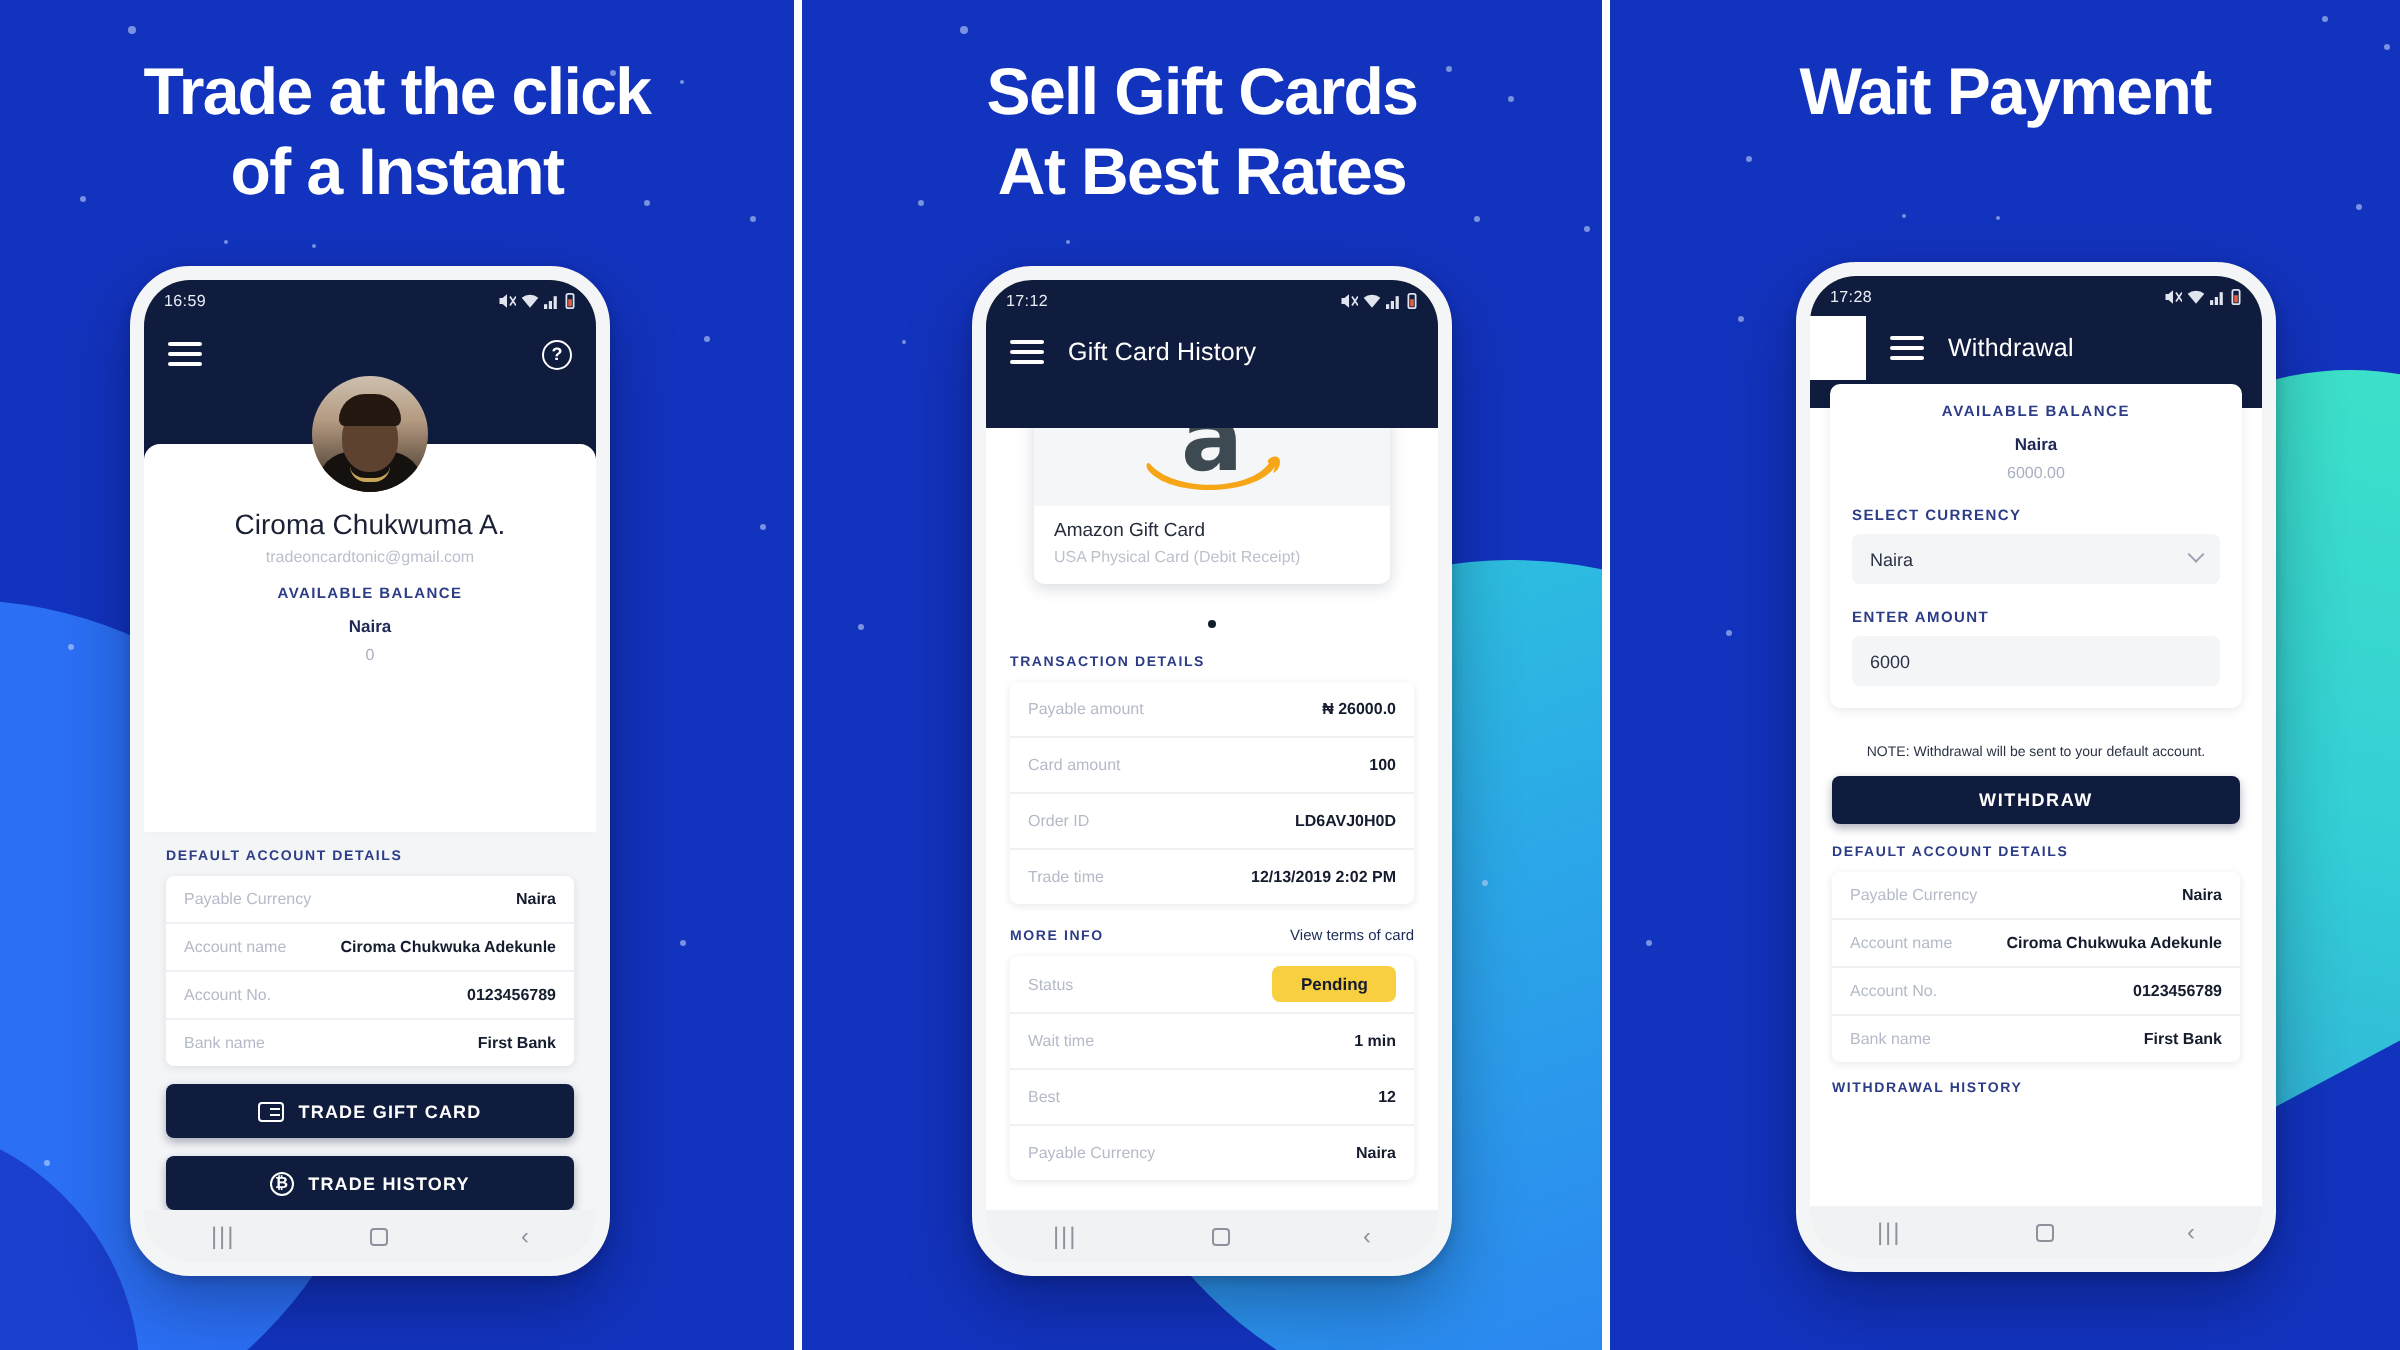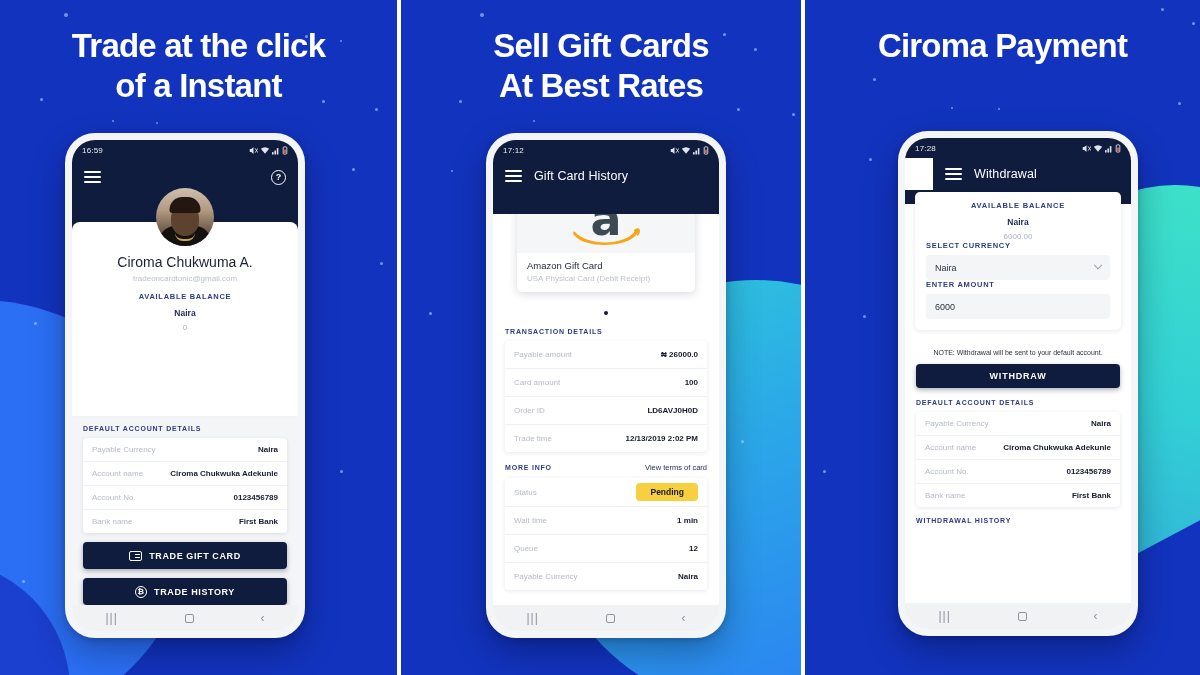--- a/index.html
+++ b/index.html
@@ -201,21 +201,21 @@
 
   
   .p3-sheet { background: #ffffff; margin: -12px 10px 0; position: relative; z-index: 3;
               border-radius: 5px; padding: 9px 11px 11px;
               box-shadow: 0 1px 5px rgba(20,30,70,.10); }
   .bal-label { text-align: center; font-size: 7.5px; letter-spacing: .8px;
                color: #2c3c86; font-weight: 600; }
   .bal-cur { text-align: center; font-size: 8.5px; color: #1e2a55; font-weight: 700; margin-top: 7px; }
   .bal-val { text-align: center; font-size: 8px; color: #a9b0bf; margin-top: 5px; }
   .field-label { font-size: 7.5px; letter-spacing: .7px; color: #2c3c86;
-                 font-weight: 600; margin: 0 0 5px; }
+                 font-weight: 600; margin: 12px 0 5px; }
   .input {
     height: 25px; background: #f4f5f7; border-radius: 4px;
     display: flex; align-items: center; padding: 0 9px;
     font-size: 9px; color: #2b3245; justify-content: space-between; cursor: text;
   }
   .chev { width: 6px; height: 6px; border-right: 1.3px solid #9aa1b0;
           border-bottom: 1.3px solid #9aa1b0; transform: rotate(45deg) translate(-2px,-2px); }
   .note { font-size: 7px; color: #2b3245; text-align: center; margin: 9px 0 0; }
   .withdraw-btn {
     margin: 8px 0 0; height: 24px; background: #101c3d; border-radius: 4px;
@@ -447,21 +447,21 @@
           <div class="card">
             <div class="row" style="padding:5px 9px;">
               <span class="k">Status</span>
               <span class="badge">Pending</span>
             </div>
             <div class="row tall">
               <span class="k">Wait time</span>
               <span class="v">1 min</span>
             </div>
             <div class="row tall">
-              <span class="k">Queue</span>
+              <span class="k">Best</span>
               <span class="v">12</span>
             </div>
             <div class="row tall">
               <span class="k">Payable Currency</span>
               <span class="v">Naira</span>
             </div>
           </div>
         </div>
 
         <div class="navbar">
@@ -482,21 +482,21 @@
       <div class="star" style="left:68px;top:78px;width:3px;height:3px;"></div>
       <div class="star" style="left:193px;top:108px;width:2px;height:2px;"></div>
       <div class="star" style="left:373px;top:102px;width:3px;height:3px;"></div>
       <div class="star" style="left:146px;top:107px;width:2px;height:2px;"></div>
       <div class="star" style="left:64px;top:158px;width:3px;height:3px;"></div>
       <div class="star" style="left:58px;top:315px;width:3px;height:3px;"></div>
       <div class="star" style="left:18px;top:470px;width:3px;height:3px;"></div>
     </div>
 
     <h1 class="headline">
-      <span class="l2">Ciroma Payment</span>
+      <span class="l2">Wait Payment</span>
     </h1>
 
     <div class="phone">
       <div class="screen">
 
         <div class="statusbar">
           <span>17:28</span>
           <span class="sb-icons">
             <svg width="9" height="9" viewBox="0 0 12 12">
                 <path d="M1 4h2l3-2.5v9L3 8H1z" fill="#dfe4ef"></path>

